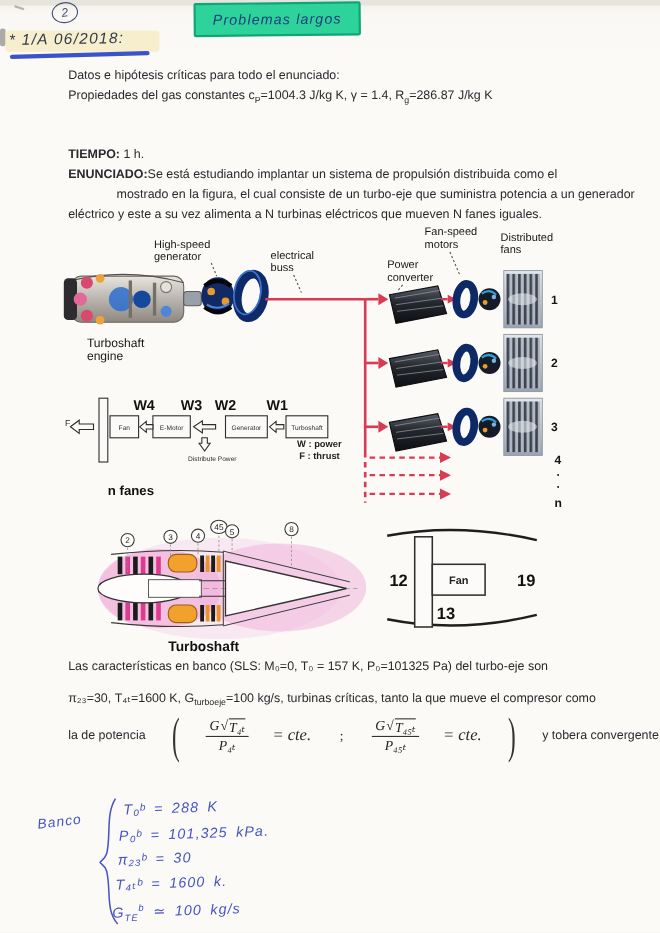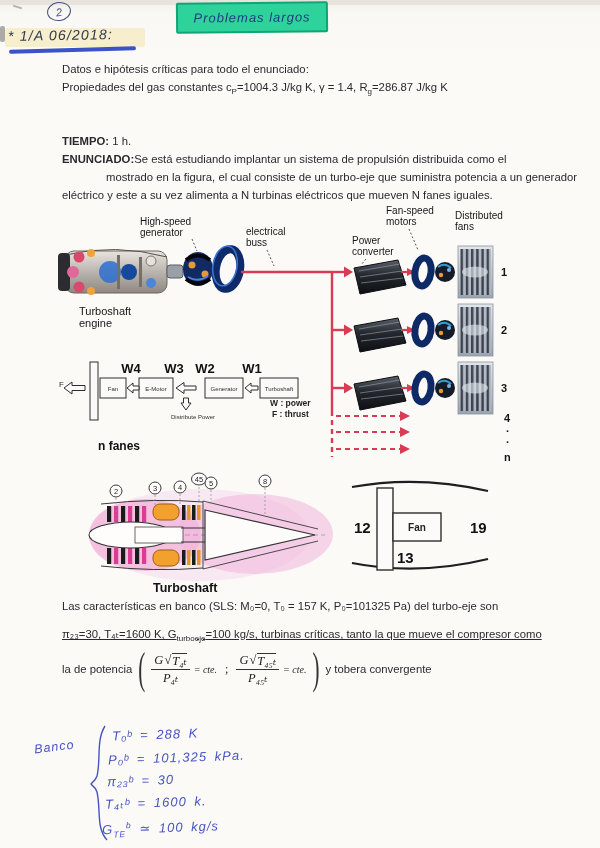--- a/index.html
+++ b/index.html
@@ -19,32 +19,32 @@
         border:2.5px solid #0fa577;border-radius:2px;transform:rotate(-0.6deg);
         display:flex;align-items:center;justify-content:center;}
   .topic span{font-style:italic;font-size:13px;color:#1c3f7e;letter-spacing:1px;white-space:nowrap;}
   .ref-hl{position:absolute;left:5px;top:28px;width:140px;height:19px;background:#f4ecc4;opacity:.85;border-radius:3px;}
   .ref-txt{position:absolute;left:8px;top:27px;font-style:italic;font-size:14px;color:#323a4c;
         letter-spacing:1.2px;transform:rotate(-1deg);white-space:nowrap;}
   .ref-ul{position:absolute;left:9px;top:48px;width:127px;height:3.5px;background:#3c52c8;border-radius:2px;transform:rotate(-1.6deg);}
   .smudge{position:absolute;left:0;top:26px;width:5px;height:16px;background:#6a6a66;opacity:.55;border-radius:2px;}
   .tick{position:absolute;left:13px;top:6px;width:9px;height:2px;background:#b7b3ab;transform:rotate(18deg);}
   
-  .formula{position:absolute;left:62px;top:645px;height:48px;display:flex;align-items:center;gap:4px;
+  .formula{position:absolute;left:62px;top:645px;height:48px;display:flex;align-items:center;gap:22px;
         font-size:11.3px;color:#2a2a2e;}
   .paren{font-family:"Liberation Serif","DejaVu Serif",serif;font-size:21px;transform:scaleY(2.15);
         display:inline-block;margin:0 2px;color:#333;font-weight:400;}
   .frac{display:inline-flex;flex-direction:column;align-items:center;
         font-family:"Liberation Serif","DejaVu Serif",serif;font-style:italic;font-size:12.5px;
         color:#222;line-height:1.15;}
   .frac .num{border-bottom:1px solid #333;padding:0 3px 1px;display:flex;align-items:flex-start;}
   .frac .den{padding-top:1px;}
   .sqrt{font-style:normal;margin:0 1px;}
   .rad{border-top:1px solid #333;}
-  .feq{font-family:"Liberation Serif","DejaVu Serif",serif;font-style:italic;font-size:10px;}
+  .feq{font-family:"Liberation Serif","DejaVu Serif",serif;font-style:italic;font-size:15px;}
   .fsep{font-family:"Liberation Serif",serif;font-size:12px;margin:0 4px;}
   
   .hn{position:absolute;font-style:italic;font-size:13px;color:#4754c2;letter-spacing:1px;
       word-spacing:3px;white-space:nowrap;transform:rotate(-2deg);}
   .hn sub{font-size:8.5px;} .hn sup{font-size:8.5px;}
   .banco{position:absolute;left:34px;top:740px;font-style:italic;font-size:12.5px;color:#4754c2;
       transform:rotate(-7deg);letter-spacing:1px;}
   svg text{font-family:"Liberation Sans","DejaVu Sans",sans-serif;}
 </style>
 </head>
@@ -335,21 +335,21 @@
     <rect x="48" y="41" width="48" height="28" fill="#fcfbf9" stroke="#2e2e2e" stroke-width="1.4"></rect>
     <text x="72" y="59" font-size="10" font-weight="bold" fill="#222" text-anchor="middle">Fan</text>
     <g font-size="15" font-weight="bold" fill="#111">
       <text x="9" y="61">12</text>
       <text x="52" y="91">13</text>
       <text x="125" y="61">19</text>
     </g>
   </svg>
 
   <div class="line" style="top:600px;">Las características en banco (SLS: M₀=0, T₀ = 157 K, P₀=101325 Pa) del turbo-eje son</div>
-  <div class="line" style="top:628px;text-decoration:underline;"><span>π₂₃=30, T₄ₜ=1600 K, G</span><sub>turboeje</sub><span>=100 kg/s, turbinas críticas, tanto la que mueve el compresor como</span></div>
+  <div class="line" style="top:628px;"><span>π₂₃=30, T₄ₜ=1600 K, G</span><sub>turboeje</sub><span>=100 kg/s, turbinas críticas, tanto la que mueve el compresor como</span></div>
 
   <div class="formula">
     <span>la de potencia</span>
     <span class="paren">(</span>
     <span class="frac">
       <span class="num">
           <span>G</span>
           <span class="sqrt">√</span>
           <span class="rad">T₄ₜ</span>
         </span>

